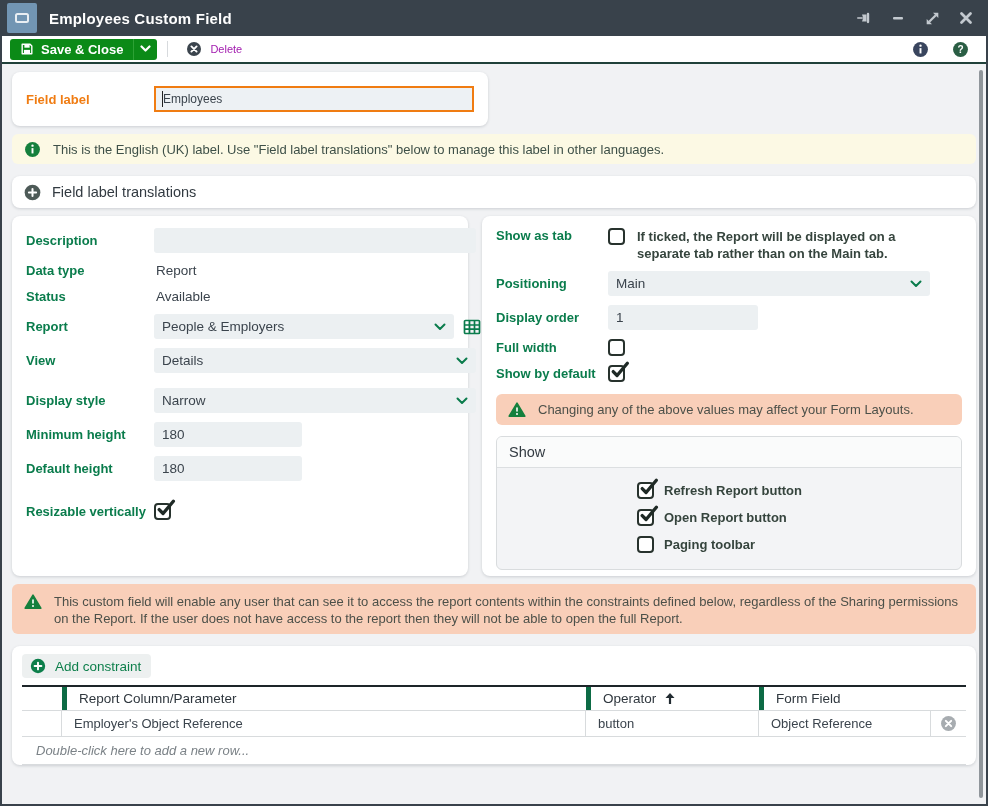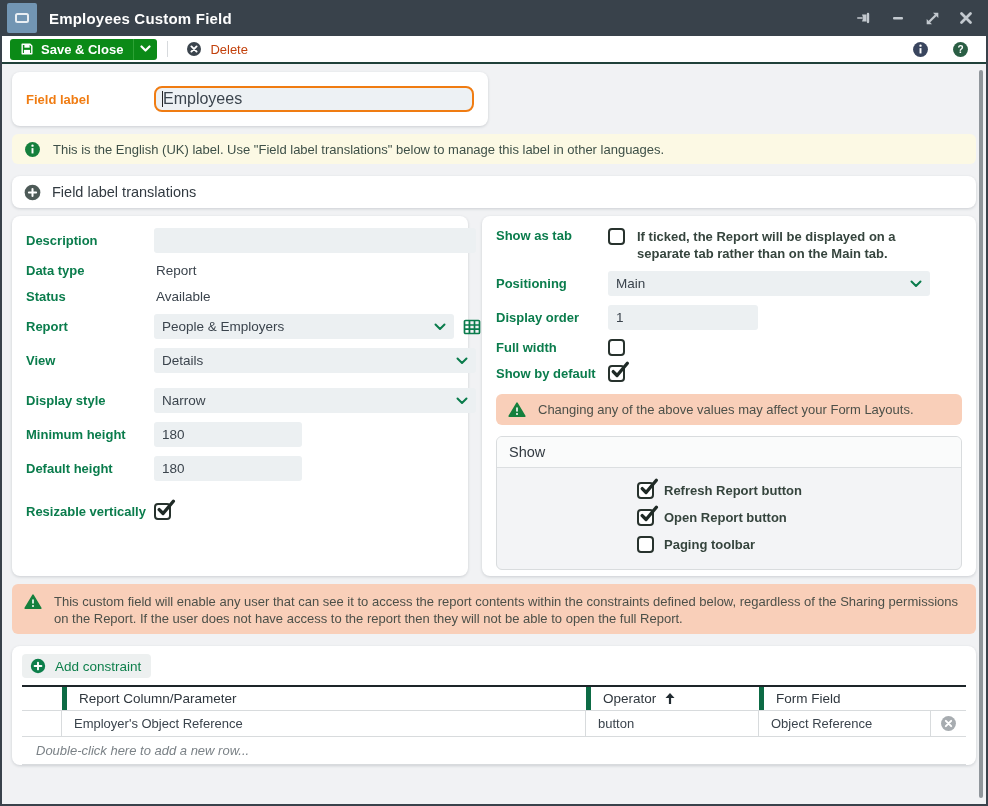--- a/index.html
+++ b/index.html
@@ -19,36 +19,36 @@
 
   
   .toolbar { height:28px; background:#ffffff; border-bottom:2px solid #20413a; display:flex; align-items:center;
              padding:0 8px; flex:none; gap:6px; }
   .split-btn { display:flex; height:21px; border-radius:3px; overflow:hidden; }
   .save-main { background:#0b8a17; color:#fff; border:none; display:flex; align-items:center; gap:7px;
                padding:0 10px; font-size:13px; font-weight:bold; cursor:pointer; font-family:inherit; }
   .save-caret { background:#0b8a17; border:none; border-left:1px solid #2da135; width:24px; display:flex;
                 align-items:center; justify-content:center; cursor:pointer; }
   .tb-sep { width:1px; height:16px; background:#d7dadd; margin:0 4px; }
-  .delete-btn { background:#fff; border:none; display:flex; align-items:center; gap:8px; font-size:13px;
-                color:#c2410c; padding:0 8px; cursor:pointer; font-family:inherit; height:22px; border-radius:3px; }
+  .delete-btn { background:#fff; border:none; display:flex; align-items:center; gap:8px; font-size:11px;
+                color:#a21caf; padding:0 8px; cursor:pointer; font-family:inherit; height:22px; border-radius:3px; }
   .tb-right { margin-left:auto; display:flex; align-items:center; gap:16px; padding-right:6px; }
   .tb-icon { background:#fff; border:none; width:24px; height:22px; display:flex; align-items:center;
              justify-content:center; cursor:pointer; border-radius:3px; }
 
   
   .content { flex:1; padding:8px 10px; overflow:hidden; position:relative; }
   .panel { background:#fff; border-radius:8px; box-shadow:0 1px 3px rgba(40,50,60,.18); }
 
   .field-label-panel { width:476px; padding:14px; display:flex; align-items:center; margin-bottom:8px; }
   .flabel { font-weight:bold; color:#0a7c4c; width:128px; flex:none; }
   .flabel.orange { color:#f07c12; }
   .input-wrap { position:relative; flex:1; }
-  .text-input { width:100%; height:26px; background:#edf1f4; border:2px solid #f07c12; border-radius:8px;
-                padding:0 7px; font-size:16px; color:#3b444d; font-family:inherit; outline:none; }
+  .text-input { width:100%; height:26px; background:#edf1f4; border:2px solid #f07c12; border-radius:0;
+                padding:0 7px; font-size:12px; color:#3b444d; font-family:inherit; outline:none; }
   .caret { position:absolute; left:8px; top:5px; width:1px; height:16px; background:#222; }
 
   .banner { border-radius:6px; display:flex; align-items:center; gap:12px; padding:7px 12px; margin-bottom:12px; }
   .banner.yellow { background:#fcf9e4; color:#3e5048; height:30px; }
   .banner.salmon { background:#f9cfb9; color:#4c5049; }
   .banner .btext { font-size:13px; line-height:17px; }
 
   .collapse-panel { padding:8px 12px; display:flex; align-items:center; gap:11px; margin-bottom:8px; height:32px; cursor:pointer; }
   .collapse-title { font-size:14.5px; color:#323a41; }
 

